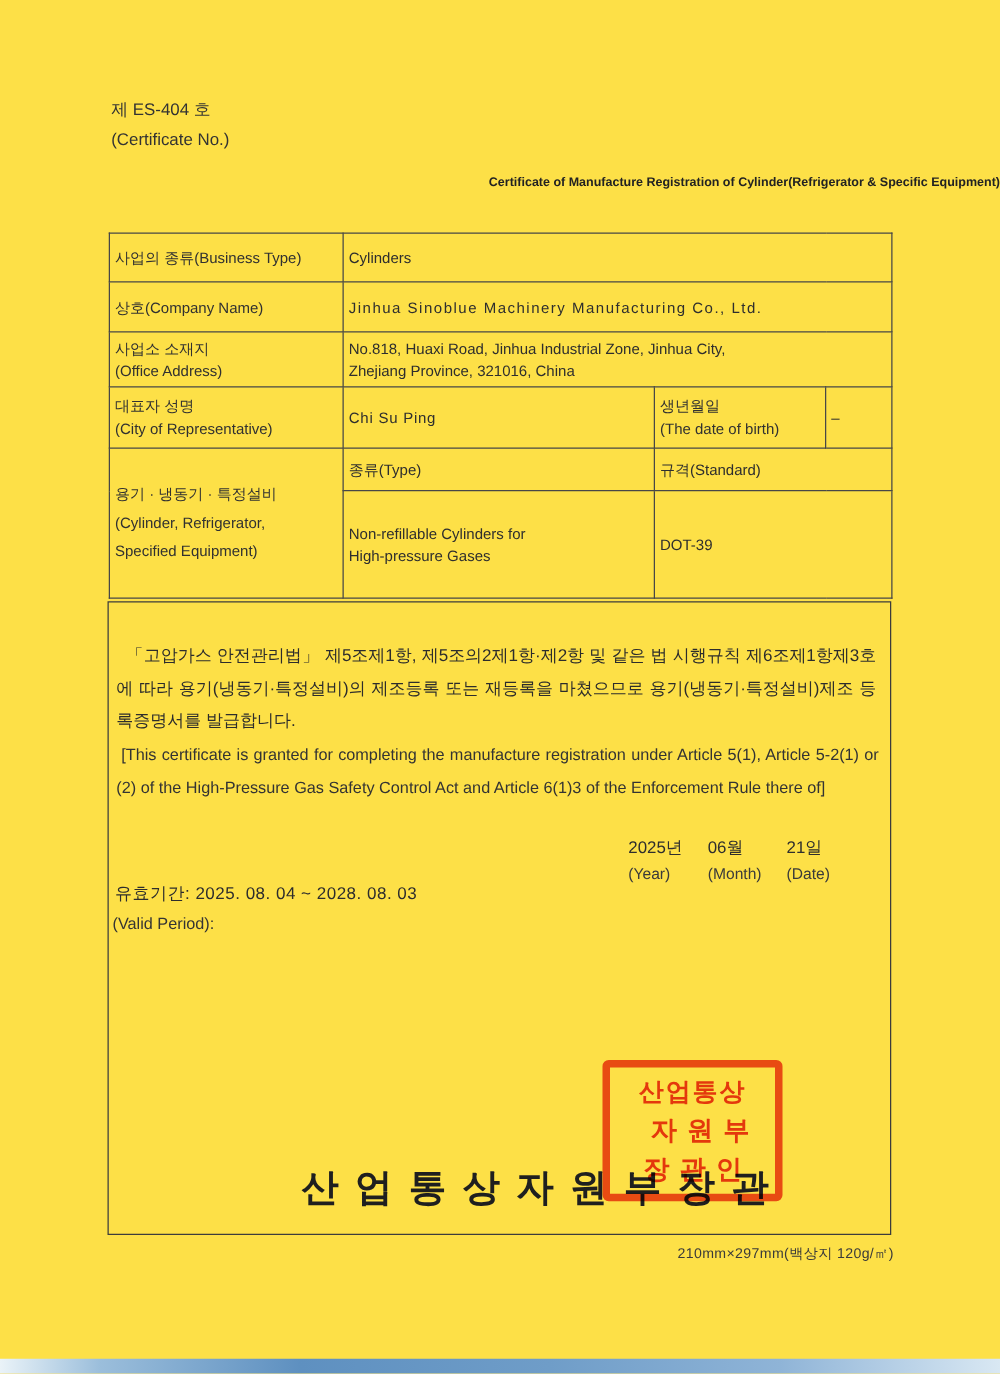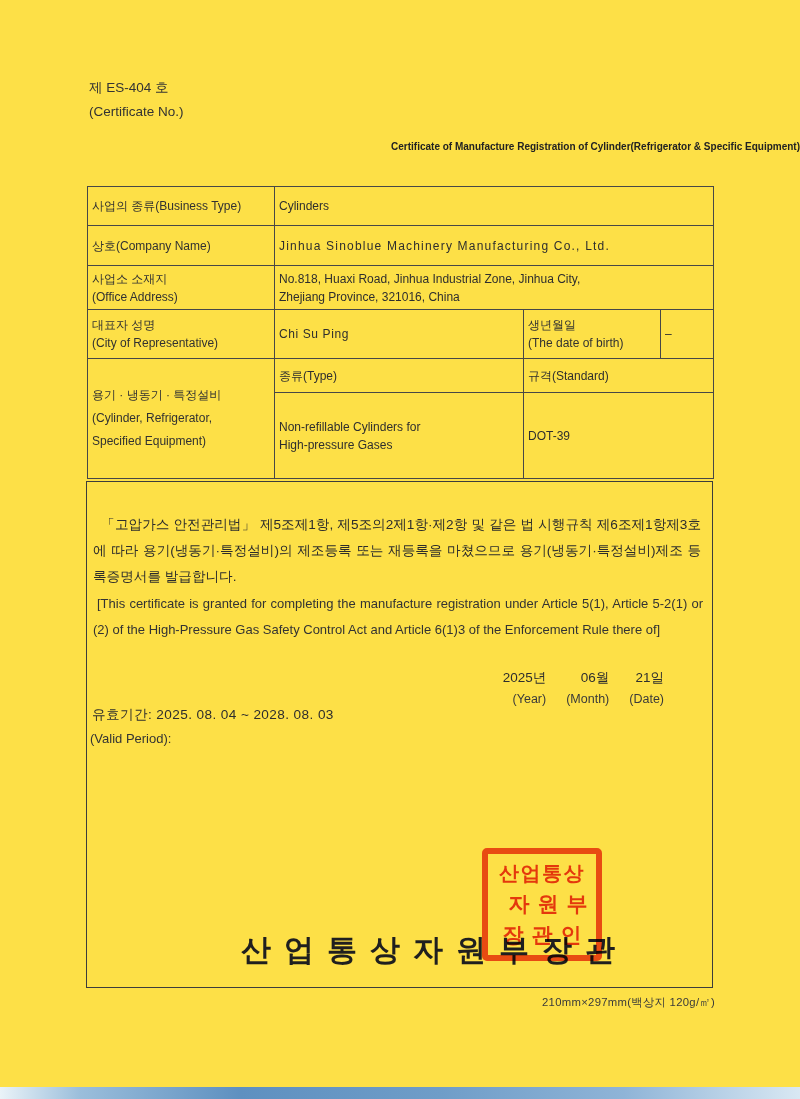--- a/index.html
+++ b/index.html
@@ -25,33 +25,33 @@
   .ls1{letter-spacing:1.2px;}
   .ls05{letter-spacing:0.6px;}
   
   .box2{position:absolute;left:86px;top:481px;width:625px;height:505px;border:1.6px solid #3c3c3c;}
   .para-ko{position:absolute;left:93px;top:512px;width:608px;font-size:13.6px;line-height:1.92;
     text-align:justify;text-indent:8px;color:#2c2c2c;}
   .para-en{position:absolute;left:93px;top:591px;width:610px;font-size:13px;line-height:2.0;
     text-align:justify;text-indent:4px;color:#333;}
   
   .issue-date{position:absolute;top:669px;right:136px;display:flex;gap:20px;}
-  .issue-date .col{text-align:right;}
+  .issue-date .col{text-align:left;}
   .issue-date .ko{font-size:13.5px;color:#2e2e2e;}
   .issue-date .en{font-size:12.5px;color:#3a3a3a;margin-top:5px;}
   .valid-line{position:absolute;left:92px;top:706px;font-size:13.6px;letter-spacing:0.4px;color:#2d2d2d;}
   .valid-en{position:absolute;left:90px;top:731px;font-size:13px;color:#343434;}
   
   .issuer{position:absolute;left:241px;top:930px;font-size:30px;font-weight:bold;
     letter-spacing:13px;color:#1f1f1f;z-index:1;white-space:nowrap;font-family:Liberation Serif, serif;}
   .seal{
     position:absolute;left:482px;top:848px;width:100px;height:95px;z-index:2;
     border:6px solid rgba(230,55,28,0.85);border-radius:5px;
     display:flex;flex-direction:column;justify-content:space-evenly;align-items:center;
-    padding:3px 4px;mix-blend-mode:multiply;background:rgba(255,255,255,0.0);
+    padding:3px 16px;mix-blend-mode:multiply;background:rgba(255,255,255,0.0);
   }
   .seal .row{font-weight:bold;color:rgba(228,48,22,0.92);white-space:nowrap;}
   .seal .r1{font-size:20px;letter-spacing:1.5px;}
   .seal .r2{font-size:21px;letter-spacing:8px;margin-left:20px;}
   .seal .r3{font-size:21px;letter-spacing:8px;margin-left:8px;}
   
   .paper-spec{position:absolute;left:430px;top:995px;width:285px;text-align:right;
     font-size:11.3px;color:#3a3a3a;letter-spacing:0.3px;}
   .scan-strip{position:absolute;left:0;top:1087px;width:800px;height:12px;
     background:linear-gradient(90deg,#eaf3f8 0%,#9bbedb 10%,#5e90c0 30%,#6f9dc8 55%,#8fb4d7 78%,#d9e8f3 100%);}

